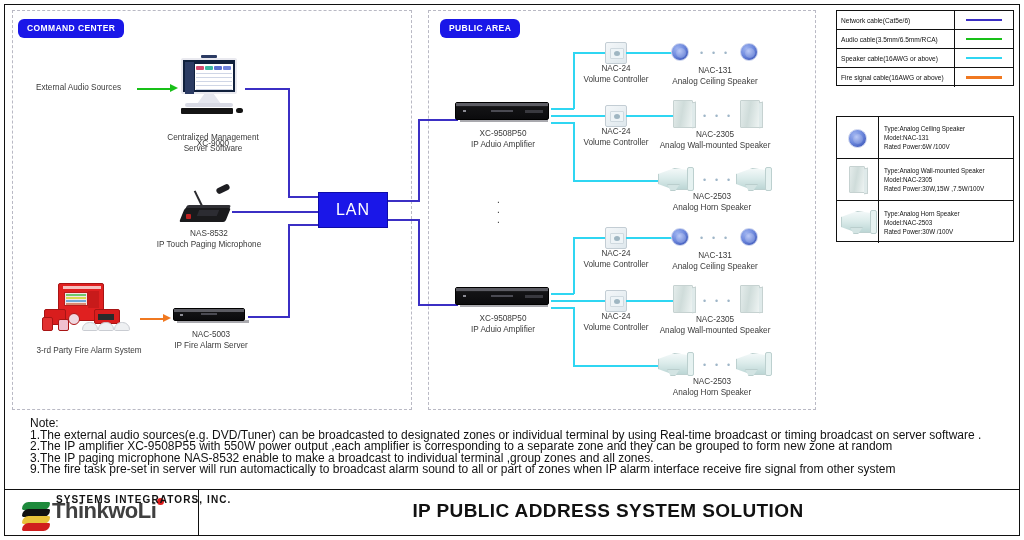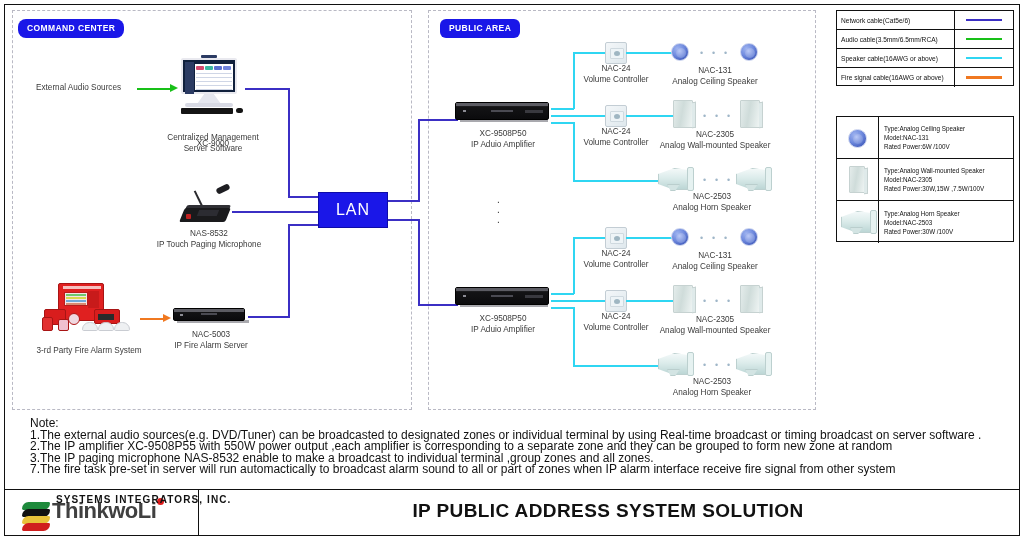--- a/index.html
+++ b/index.html
@@ -16,21 +16,21 @@
   .zone { position: absolute; border: 1px dashed #b9b9c4; }
   #zone-command { left: 12px; top: 10px; width: 400px; height: 400px; }
   #zone-public  { left: 428px; top: 10px; width: 388px; height: 400px; }
 
   .badge {
     position: absolute; background: #1a17e8; color: #fff;
     font-size: 8.5px; letter-spacing: .4px; font-weight: 600;
     padding: 5px 9px 5px 9px; border-radius: 6px; white-space: nowrap;
     line-height: 1;
   }
-  #badge-command { left: 18px; top: 19px; border-radius: 8px; }
+  #badge-command { left: 18px; top: 19px; }
   #badge-public  { left: 440px; top: 19px; }
 
   .lbl {
     position: absolute; font-size: 8.2px; color: #3a3a3a; line-height: 11px;
     text-align: center; white-space: pre-line;
   }
   .lbl.left { text-align: left; }
 
   
   .ln { position: absolute; }
@@ -474,21 +474,21 @@
         <div>Rated Power:30W /100V</div>
       </div>
     </div>
   </div>
 
   <div id="notes">
     <div>Note:</div>
     <div>1.The external audio sources(e.g. DVD/Tuner) can be broadcasted to designated zones or individual terminal by using Real-time broadcast or timing broadcast on server software .</div>
     <div>2.The IP amplifier XC-9508P55 with 550W power output ,each amplifier is corresponding to a separate zone and they can be grouped to form  new zone at random</div>
     <div>3.The IP paging microphone NAS-8532 enable to make a broadcast to individual terminal ,group zones and all zones.</div>
-    <div>7.The fire task pre-set in server will run automactically to broadcast alarm sound to all or part of zones when IP alarm interface receive fire signal from other system</div>
+    <div>9.The fire task pre-set in server will run automactically to broadcast alarm sound to all or part of zones when IP alarm interface receive fire signal from other system</div>
   </div>
 
   <div id="footer-rule"></div>
   <div id="footer-div"></div>
   <div id="brand">
     <div class="leaf" style="left:0px; top:2px;  background:#1e8a3c;"></div>
     <div class="leaf" style="left:0px; top:9px;  background:#111111;"></div>
     <div class="leaf" style="left:0px; top:16px; background:#e8c23a;"></div>
     <div class="leaf" style="left:0px; top:23px; background:#d01e1e;"></div>
   </div>

